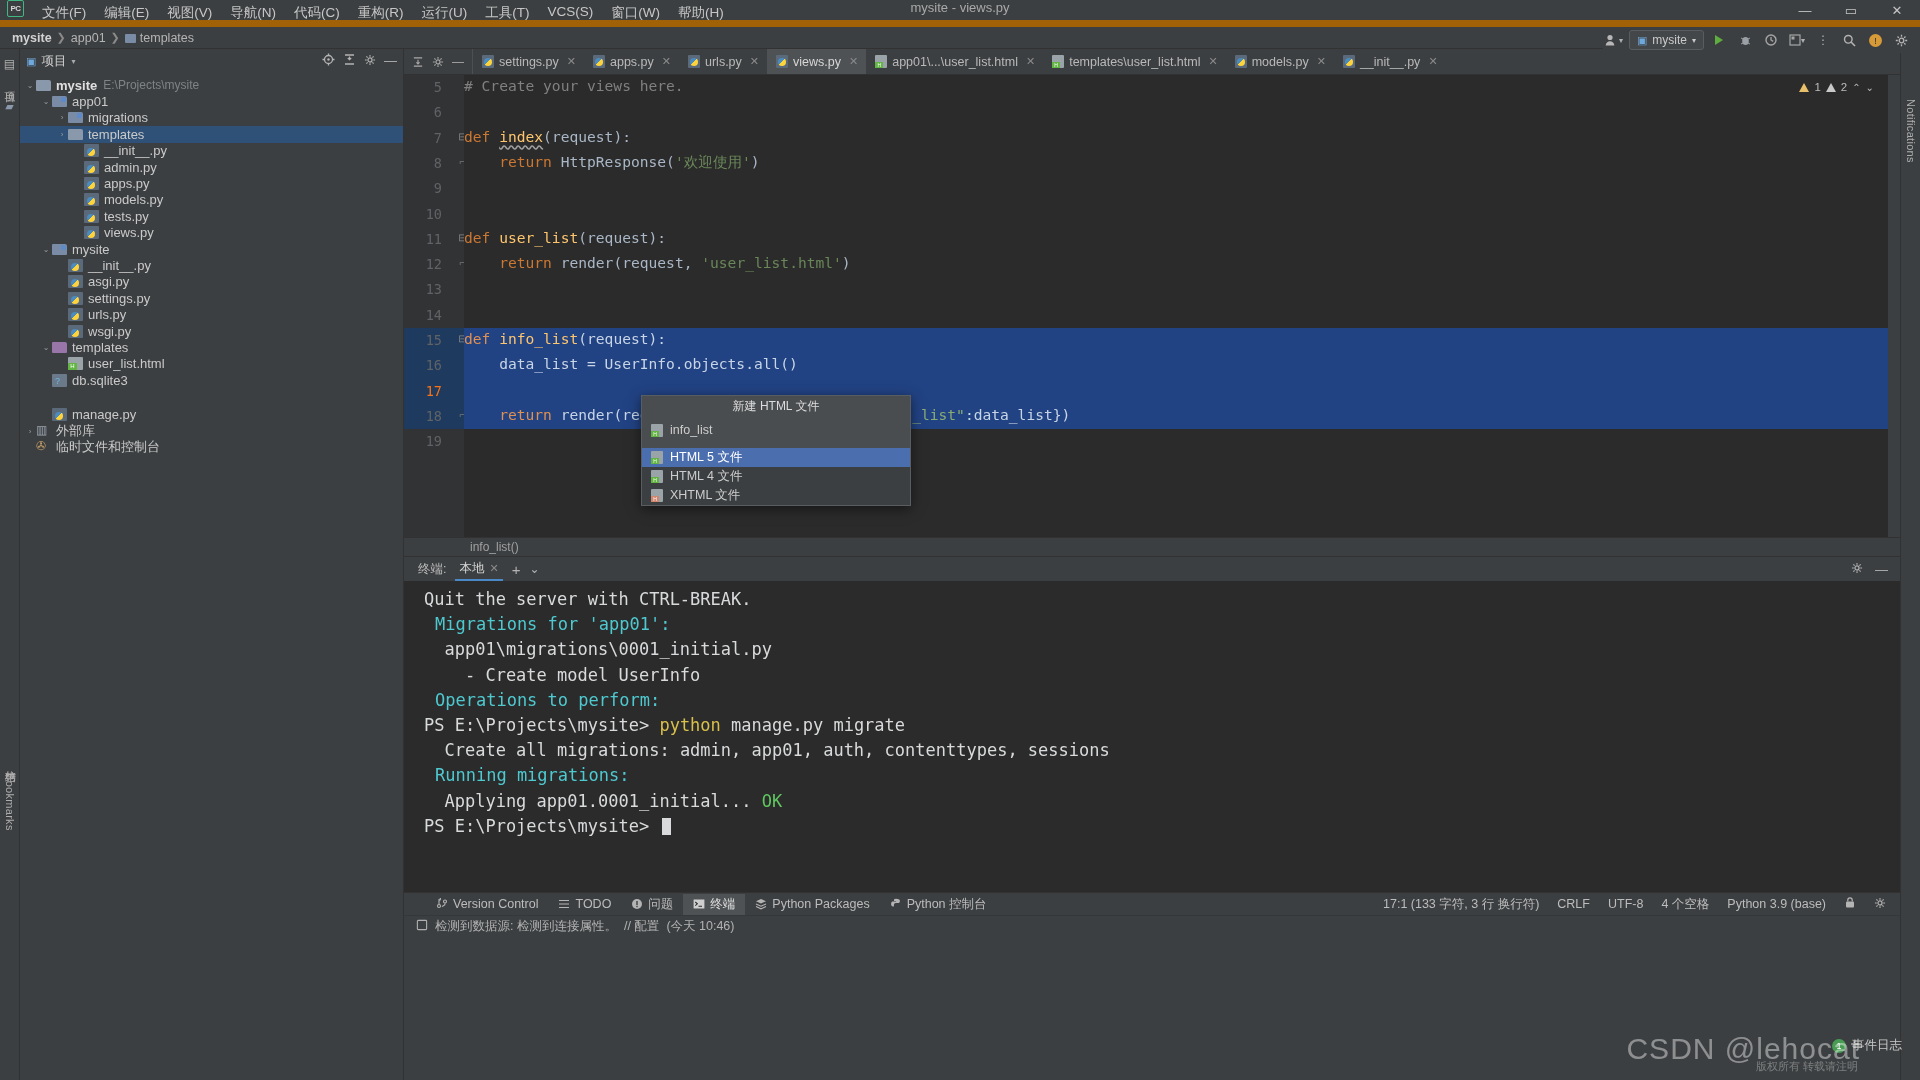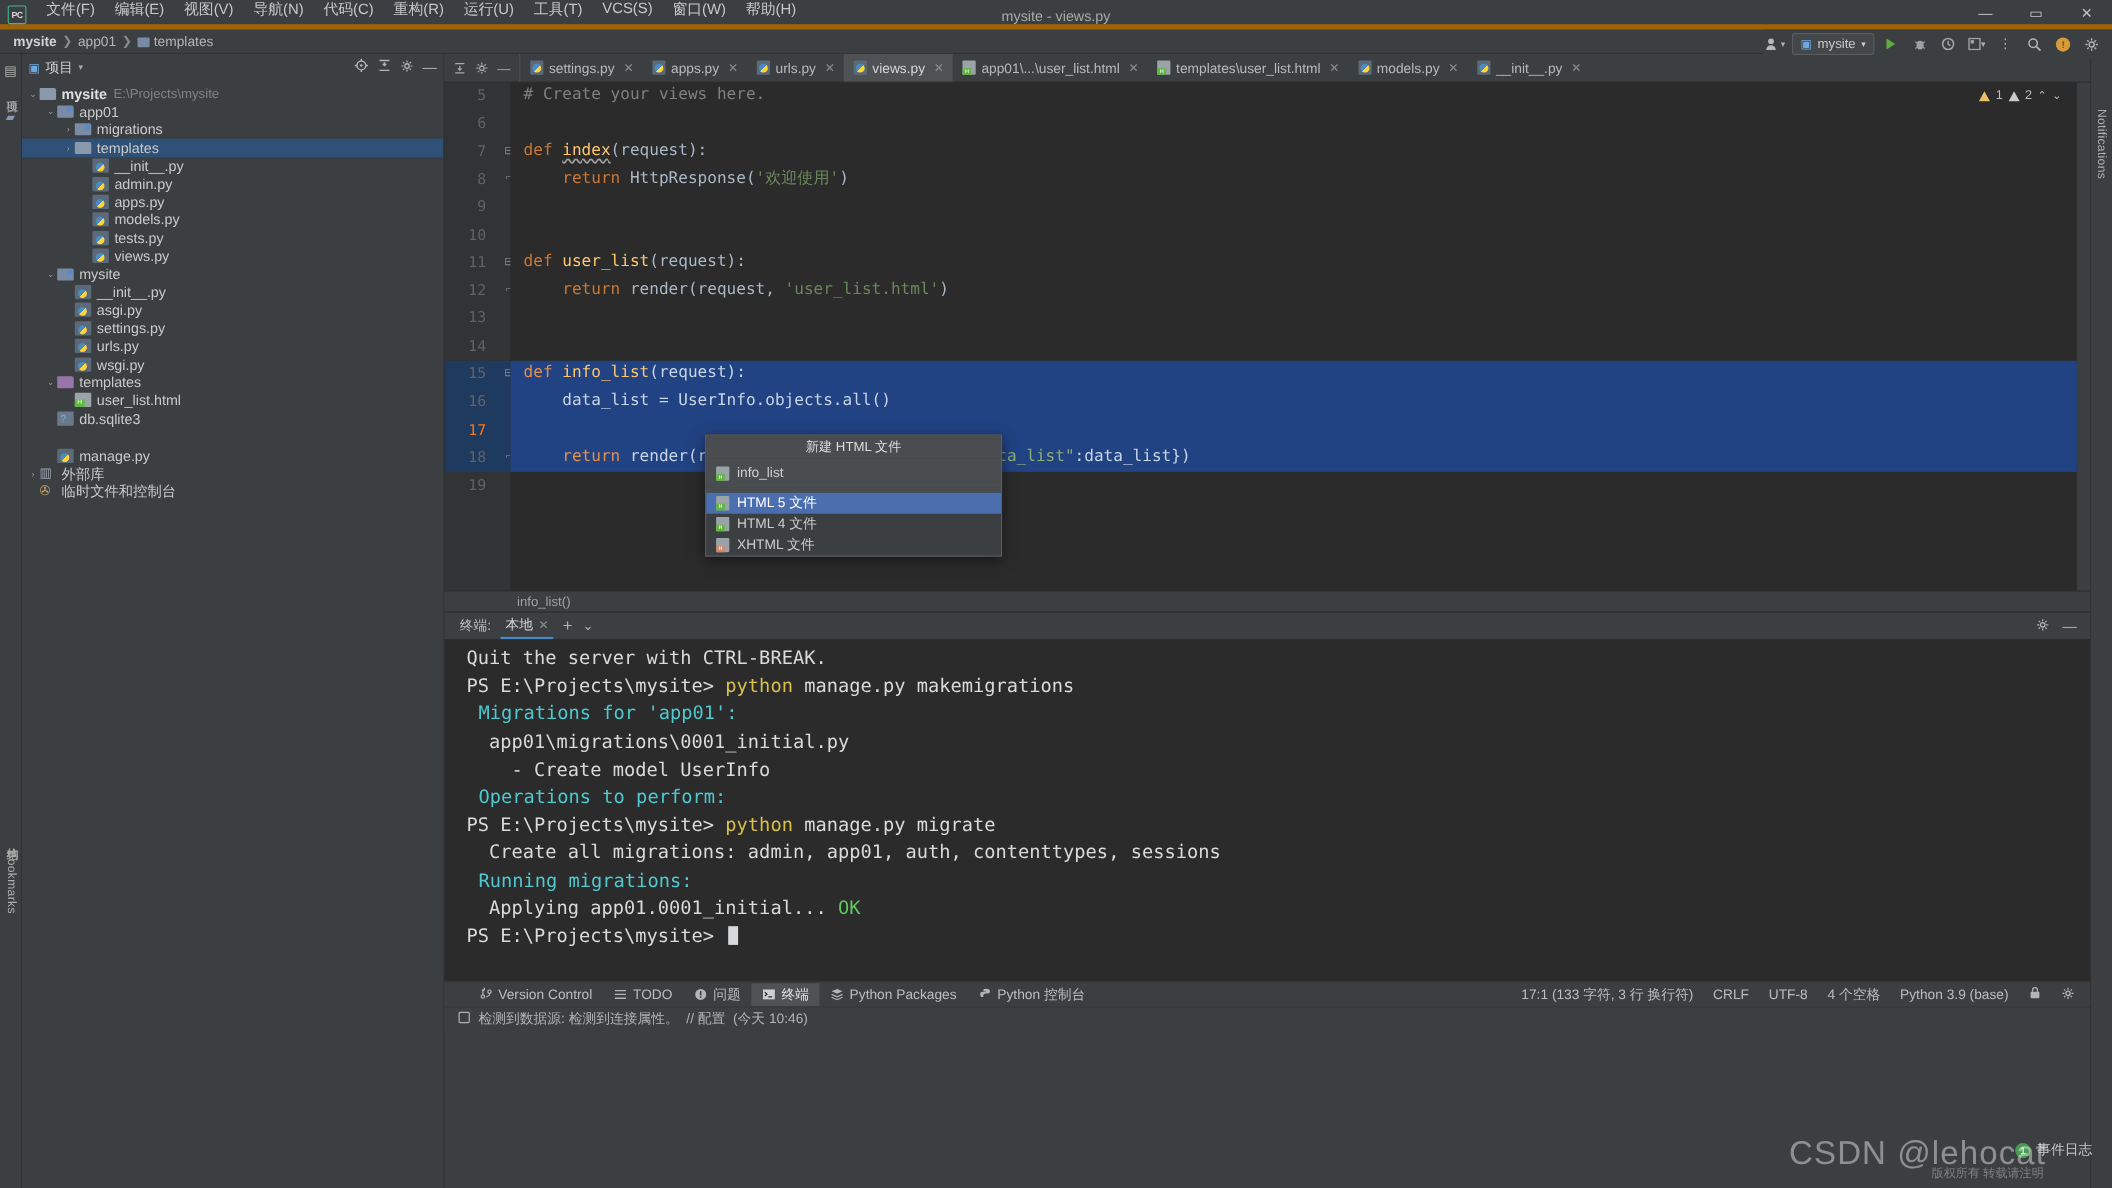--- a/index.html
+++ b/index.html
@@ -8,22 +8,22 @@
     background:#3c3f41;
     font-family:"Liberation Sans", sans-serif;
     font-size:13px;
     color:#bbbbbb;
     -webkit-font-smoothing:antialiased;
   }
   .mono { font-family:"DejaVu Sans Mono","Liberation Mono",monospace; }
 
   
   #titlebar {
-    height:27px; background:#3c3f41; display:flex; align-items:flex-end;
-    border-bottom:5px solid #a16207; position:relative;
+    height:27px; background:#3c3f41; display:flex; align-items:flex-start;
+    border-bottom:7px solid #a16207; position:relative;
   }
   #app-logo {
     width:17px; height:17px; margin-left:7px; margin-right:9px;
     background:#3c3f41; border:1.5px solid #41b883; border-radius:2px;
     display:flex; align-items:center; justify-content:center;
     font-size:8px; font-weight:bold; color:#d6d6d6; letter-spacing:-0.5px;
   }
   .menu-item {
     padding:4px 9px; font-size:13.5px; color:#c7c7c7; white-space:nowrap; cursor:default;
   }
@@ -123,21 +123,21 @@
   .tabic.html:after { content:'H'; position:absolute; left:0; bottom:0; width:8px; height:6px;
                       background:#62b543; color:#fff; font-size:5px; line-height:6px; text-align:center; }
   #tab-right { margin-left:auto; display:flex; align-items:center; gap:6px; padding:0 8px; }
 
   #code-wrap { flex:1; display:flex; position:relative; background:#2b2b2b; overflow:hidden; }
   #gutter { width:60px; background:#313335; position:relative; flex:0 0 60px; }
   .lnum { position:absolute; right:22px; font-size:13.5px; color:#606366; }
   .lnum.cur { color:#f97316; }
   .fold { position:absolute; left:53px; width:11px; text-align:center; font-size:10px; color:#888; }
   #code { flex:1; position:relative; background:#2b2b2b; }
-  .cl { position:absolute; left:12px; white-space:pre; font-size:14.6px; line-height:1;text-align:center; }
+  .cl { position:absolute; left:0; white-space:pre; font-size:14.6px; line-height:1;text-align:center; }
   .selbar { position:absolute; left:0; right:0; background:#214283; }
   .gsel { position:absolute; left:0; width:60px; background:#1e3a5f; }
 
   
   .c-comment { color:#808080; }
   .c-kw      { color:#cc7832; }
   .c-fn      { color:#ffc66d; }
   .c-str     { color:#6a8759; }
   .c-plain   { color:#a9b7c6; }
   .c-sel     { color:#c8d5e6; }
@@ -633,21 +633,20 @@
                 <g stroke="#b4b4b4" stroke-width="1.2">
                   <path d="M6.5 1v2M6.5 10v2M1 6.5h2M10 6.5h2M2.6 2.6l1.3 1.3M9.1 9.1l1.3 1.3M10.4 2.6L9.1 3.9M3.9 9.1L2.6 10.4"></path>
                 </g>
               </svg>
           </span>
           <span style="color:#b4b4b4;font-size:13px;">—</span>
         </span>
       </div>
       <div id="term-body" class="mono">
           <div class="tline"><span class="t-white">Quit the server with CTRL-BREAK.</span></div>
-          <div class="tline"><span class="t-white">PS E:\Projects\mysite&gt; </span><span class="t-yellow">python</span><span class="t-white"> manage.py makemigrations</span></div>
           <div class="tline"><span class="t-cyan">Migrations for 'app01':</span></div>
           <div class="tline"><span class="t-white">  app01\migrations\0001_initial.py</span></div>
           <div class="tline"><span class="t-white">    - Create model UserInfo</span></div>
           <div class="tline"><span class="t-cyan">Operations to perform:</span></div>
           <div class="tline"><span class="t-white">PS E:\Projects\mysite&gt; </span><span class="t-yellow">python</span><span class="t-white"> manage.py migrate</span></div>
           <div class="tline"><span class="t-white">  Create all migrations:</span><span class="t-white"> admin, app01, auth, contenttypes, sessions</span></div>
           <div class="tline"><span class="t-cyan">Running migrations:</span></div>
           <div class="tline"><span class="t-white">  Applying app01.0001_initial... </span><span class="t-green">OK</span></div>
           <div class="tline"><span class="t-white">PS E:\Projects\mysite&gt; </span><span class="cursorblk"></span></div>
         </div>

